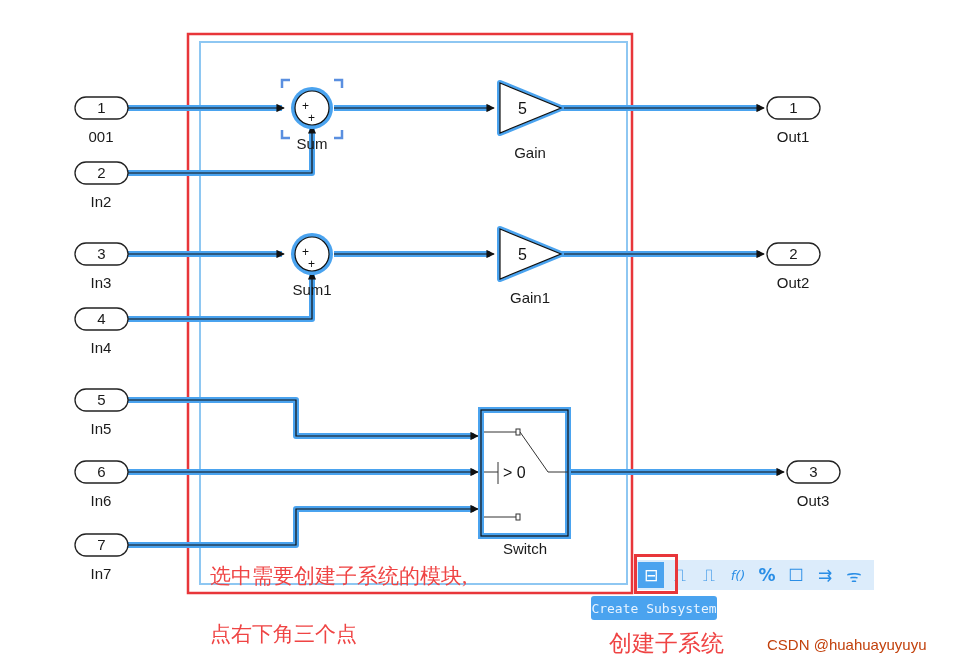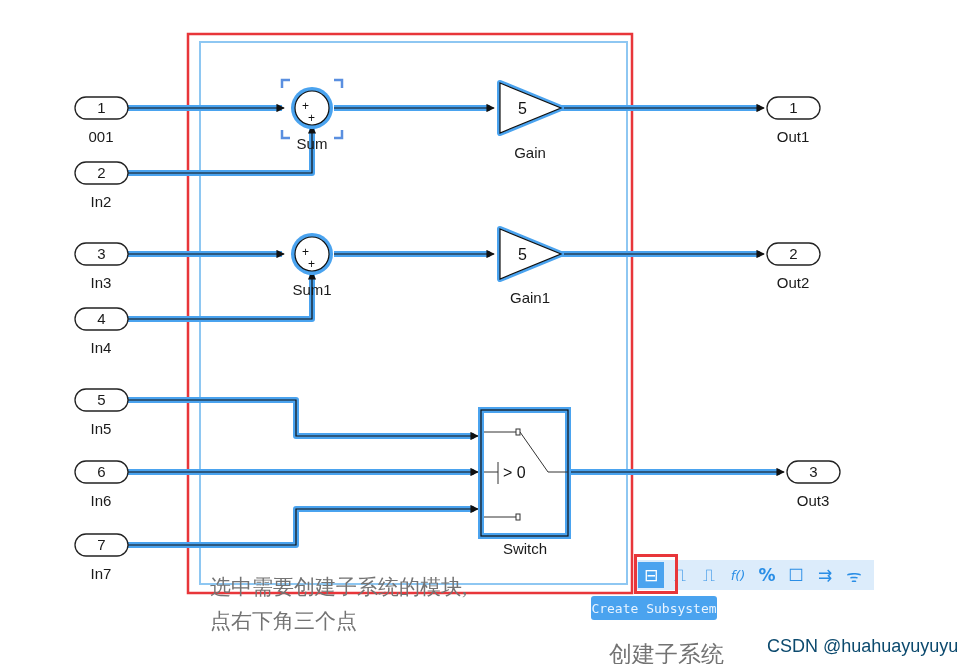--- a/index.html
+++ b/index.html
@@ -1,26 +1,26 @@
 <!DOCTYPE html>
 <html><head>
 <meta charset="utf-8">
 <style>
   html, body { margin:0; padding:0; background:#ffffff; }
   body { width:960px; height:664px; position:relative; overflow:hidden; font-family:"Liberation Sans", sans-serif; }
   #canvas { position:absolute; left:0; top:0; width:960px; height:664px; }
   .lbl { font-family:"Liberation Sans", sans-serif; font-size:15px; fill:#1a1a1a; }
   .port-num { font-family:"Liberation Sans", sans-serif; font-size:15px; fill:#1a1a1a; }
-  .cn-note { position:absolute; color:#737373; font-family:Liberation Serif, serif; font-size:21px; letter-spacing:0px; white-space:nowrap;margin-top:11px; }
+  .cn-note { position:absolute; color:#ef4444; font-family:Liberation Serif, serif; font-size:21px; letter-spacing:0px; white-space:nowrap; }
   .toolbar { position:absolute; left:634px; top:560px; width:240px; height:30px; background:#dcecfb; display:flex; align-items:center; }
   .tb-icon { width:26px; height:26px; display:flex; align-items:center; justify-content:center; color:#2a8ee6; font-size:17px; font-family:"DejaVu Sans", sans-serif; margin-right:3px; }
   .tb-icon.active { background:#4aa3ef; color:#ffffff; margin-left:4px; }
   .tb-highlight { position:absolute; left:634px; top:554px; width:44px; height:40px; border:3px solid #e8363a; box-sizing:border-box; }
   .tooltip { position:absolute; left:591px; top:596px; width:126px; height:24px; background:#4aa3ef; border-radius:3px; color:#e9f4ff; font-family:"DejaVu Sans Mono", monospace; font-size:13px; display:flex; align-items:center; justify-content:center; }
-  .watermark { position:absolute; left:767px; top:636px; color:#0c4a6e; font-family:"Liberation Sans", sans-serif; font-size:18px; }
+  .watermark { position:absolute; left:767px; top:636px; color:#c2410c; font-family:"Liberation Sans", sans-serif; font-size:15px; }
 </style>
 </head>
 <body>
 
 <svg id="canvas" viewBox="0 0 960 664" xmlns="http://www.w3.org/2000/svg">
   <defs>
     <marker id="arr" viewBox="0 0 10 10" refX="9" refY="5" markerWidth="7" markerHeight="7" orient="auto">
       <path d="M0,0 L10,5 L0,10 z" fill="#111"></path>
     </marker>
   </defs>
@@ -145,21 +145,21 @@
     <text class="lbl" x="793" y="288" text-anchor="middle">Out2</text>
   </g>
   <g>
     <rect x="787" y="461" width="53" height="22" rx="11" fill="#fff" stroke="#222" stroke-width="1.3"></rect>
     <text class="port-num" x="813.5" y="477" text-anchor="middle">3</text>
     <text class="lbl" x="813" y="506" text-anchor="middle">Out3</text>
   </g>
 </svg>
 
 <div class="cn-note" style="left:210px; top:562px;">选中需要创建子系统的模块,</div>
-<div class="cn-note" style="left:210px; top:596px;">点右下角三个点</div>
+<div class="cn-note" style="left:210px; top:620px;">点右下角三个点</div>
 
 <div class="toolbar">
   <div class="tb-icon active">⊟</div>
   <div class="tb-icon">⎍</div>
   <div class="tb-icon">⎍</div>
   <div class="tb-icon" style="font-size:13px;font-style:italic;">f()</div>
   <div class="tb-icon" style="font-weight:bold;">%</div>
   <div class="tb-icon">☐</div>
   <div class="tb-icon">⇉</div>
   <div class="tb-icon">ᯤ</div>

